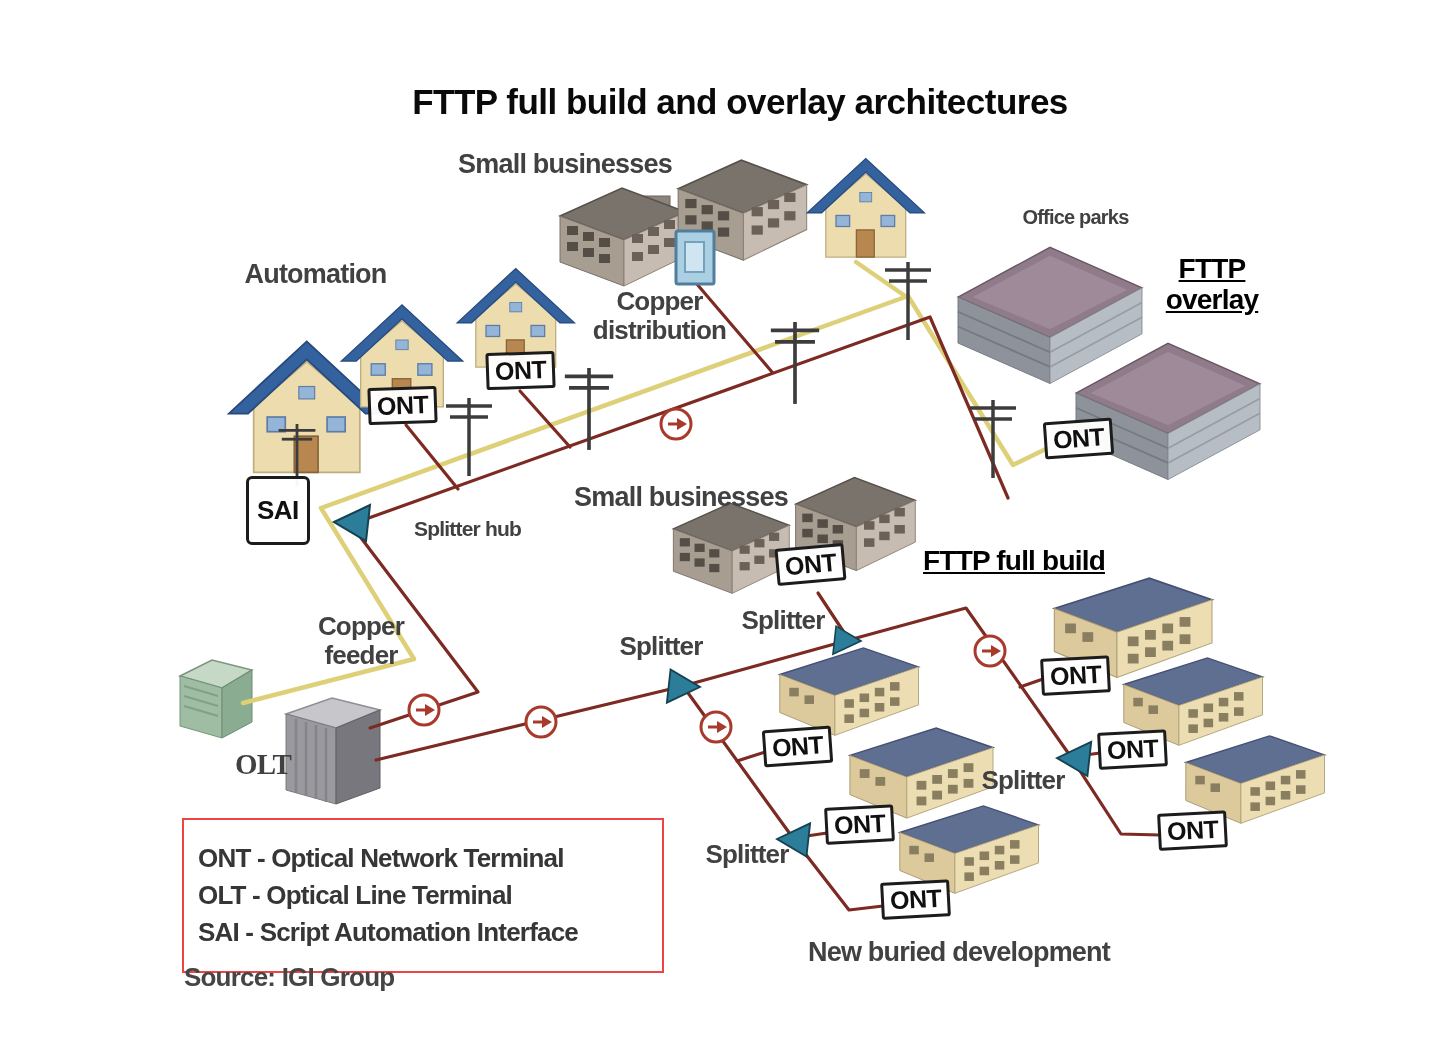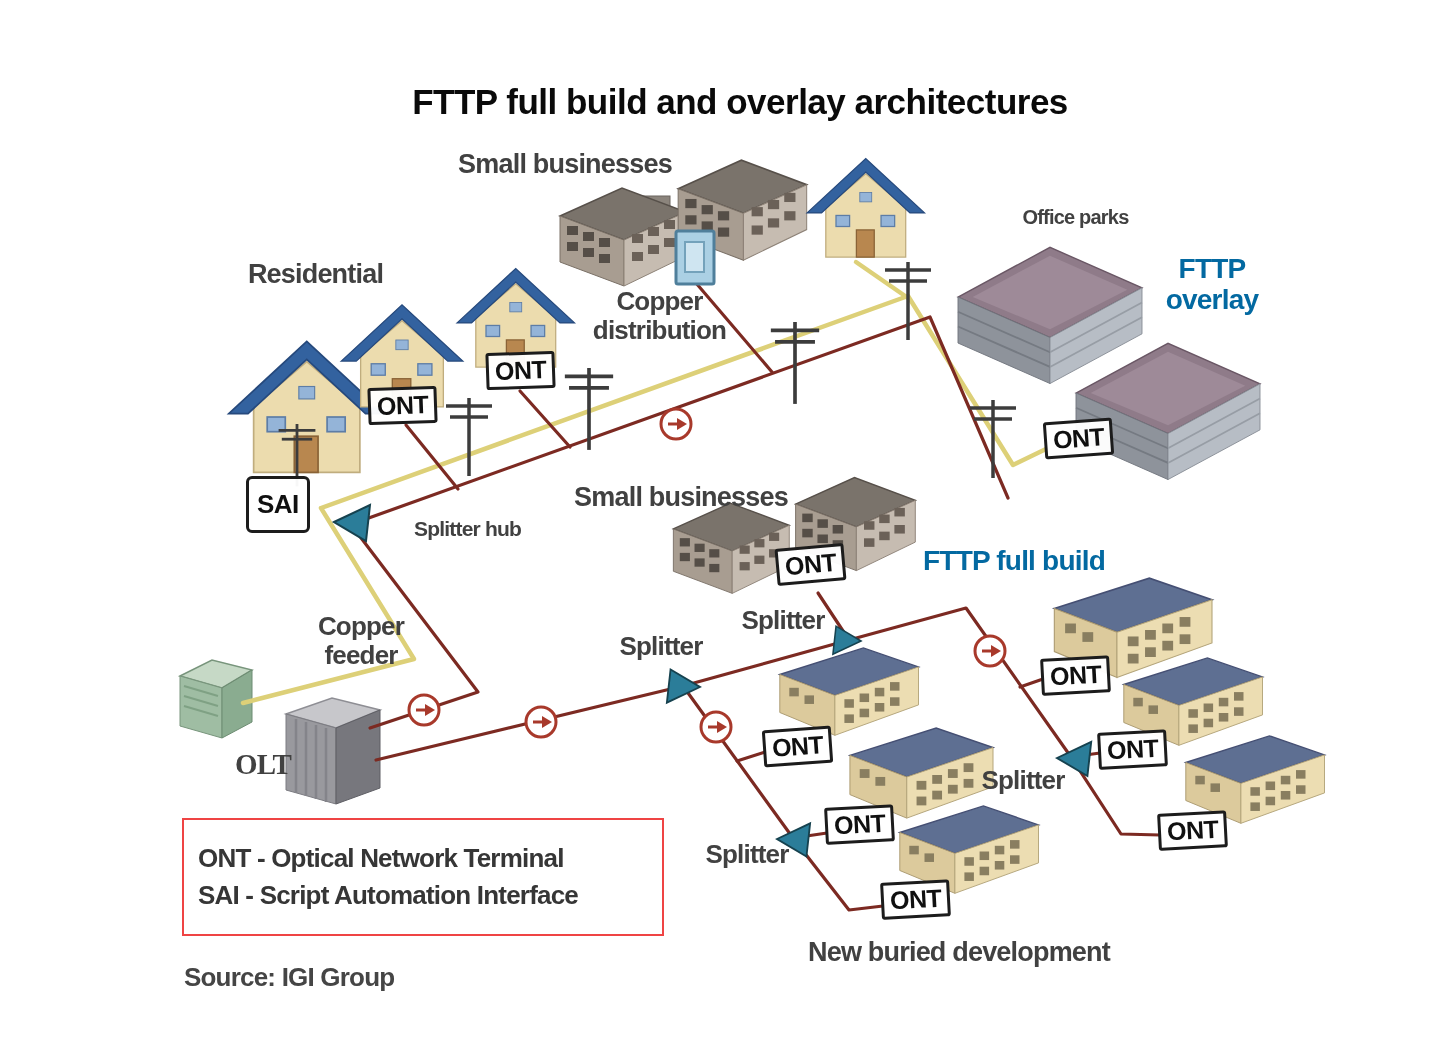--- a/index.html
+++ b/index.html
@@ -6,31 +6,31 @@
   #stage {
     position:relative; width:1440px; height:1059px; overflow:hidden;
     background:#ffffff; font-family:"Liberation Sans", sans-serif;
   }
   #diagram-svg { position:absolute; left:0; top:0; }
   .lbl {
     position:absolute; font-weight:700; color:#414141; text-align:center;
     line-height:1.1; letter-spacing:-0.8px; font-size:26px; white-space:nowrap;
   }
   .lbl span { display:block; }
-  .dark { color:#0369a1; }
+  .dark { color:#000000;text-decoration:underline; }
   .title {
     position:absolute; left:280px; top:82px; width:920px; text-align:center;
     font-size:35px; font-weight:700; color:#0a0a0a; letter-spacing:-0.5px;
   }
   .nbox {
     position:absolute; background:rgba(255,255,255,0.96); border:3px solid #1c1c1c;
     color:#101010; font-weight:700; font-size:25px; padding:1px 6px;
     border-radius:3px; letter-spacing:-0.5px;
   }
-  .sai { font-size:26px; padding:10px 8px; border-radius:6px; }
+  .sai { font-size:26px; padding:16px 8px; border-radius:6px; }
   .legend {
     position:absolute; left:182px; top:818px; width:450px;
     border:2px solid #ef4444; background:rgba(255,255,255,0.92);
     padding:20px 14px;
   }
   .legend .item {
     font-size:26px; font-weight:700; color:#363636; line-height:37px;
     text-align:left; letter-spacing:-0.8px; white-space:nowrap;
   }
   .source {
@@ -202,21 +202,21 @@
 
 <div class="lbl" style="left:440px; top:150px; width:250px; font-size:27px;">Small businesses</div>
 
 <div class="lbl" style="left:983px; top:206px; width:185px; font-size:20px;">Office parks</div>
 
 <div class="lbl dark" style="left:1152px; top:254px; width:120px; font-size:28px;">
   <span>FTTP</span>
   <span>overlay</span>
 </div>
 
-<div class="lbl" style="left:233px; top:260px; width:165px; font-size:27px;">Residential</div>
+<div class="lbl" style="left:233px; top:260px; width:165px; font-size:27px;">Automation</div>
 
 <div class="lbl" style="left:577px; top:287px; width:165px;">
   <span>Copper</span>
   <span>distribution</span>
 </div>
 
 <div class="lbl" style="left:380px; top:517px; width:175px; font-size:21px;">Splitter hub</div>
 
 
 <div class="lbl" style="left:300px; top:612px; width:122px;">
@@ -248,17 +248,18 @@
 <div class="nbox" style="left:776px; top:546px; transform:rotate(-5deg);">ONT</div>
 <div class="nbox" style="left:763px; top:728px; transform:rotate(-4deg);">ONT</div>
 <div class="nbox" style="left:825px; top:806px; transform:rotate(-3deg);">ONT</div>
 <div class="nbox" style="left:881px; top:881px; transform:rotate(-3deg);">ONT</div>
 <div class="nbox" style="left:1041px; top:657px; transform:rotate(-3deg);">ONT</div>
 <div class="nbox" style="left:1098px; top:731px; transform:rotate(-3deg);">ONT</div>
 <div class="nbox" style="left:1158px; top:812px; transform:rotate(-3deg);">ONT</div>
 
 <div class="legend">
   <div class="item">ONT - Optical Network Terminal</div>
+  <div class="item">OLT - Optical Line Terminal</div>
   <div class="item">SAI - Script Automation Interface</div>
 </div>
 <div class="source">Source: IGI Group</div>
 
 </div>
 
 </body></html>

